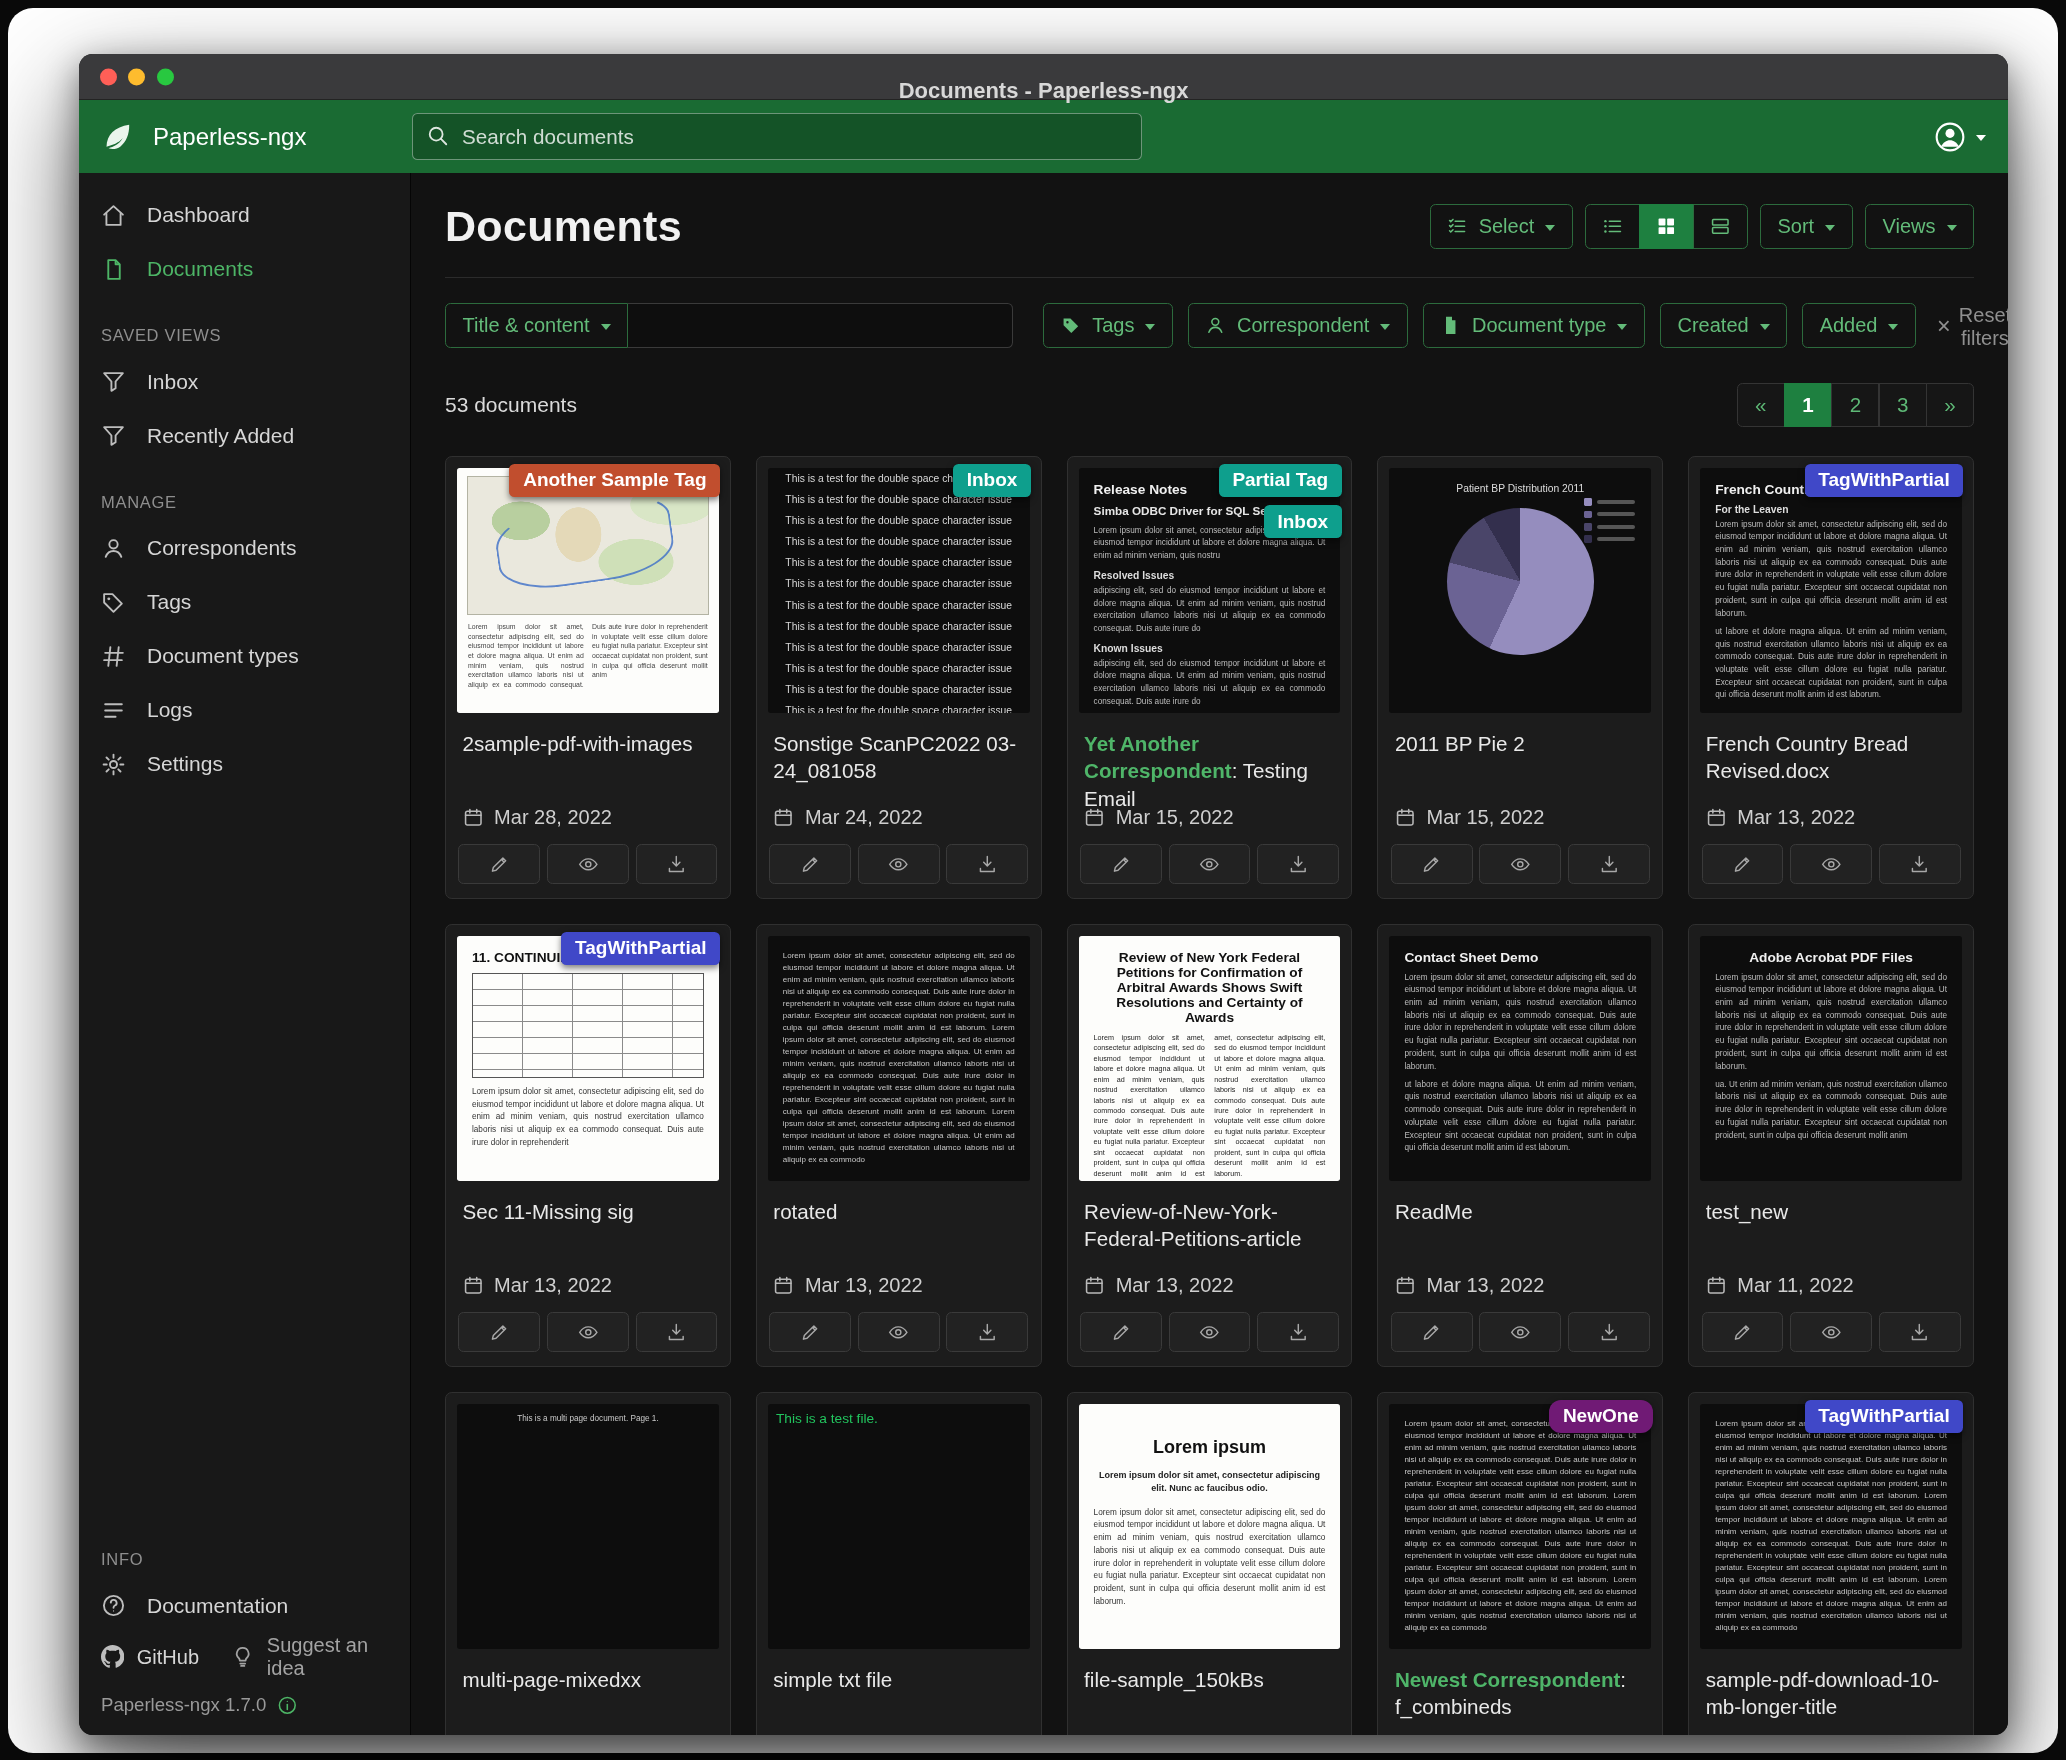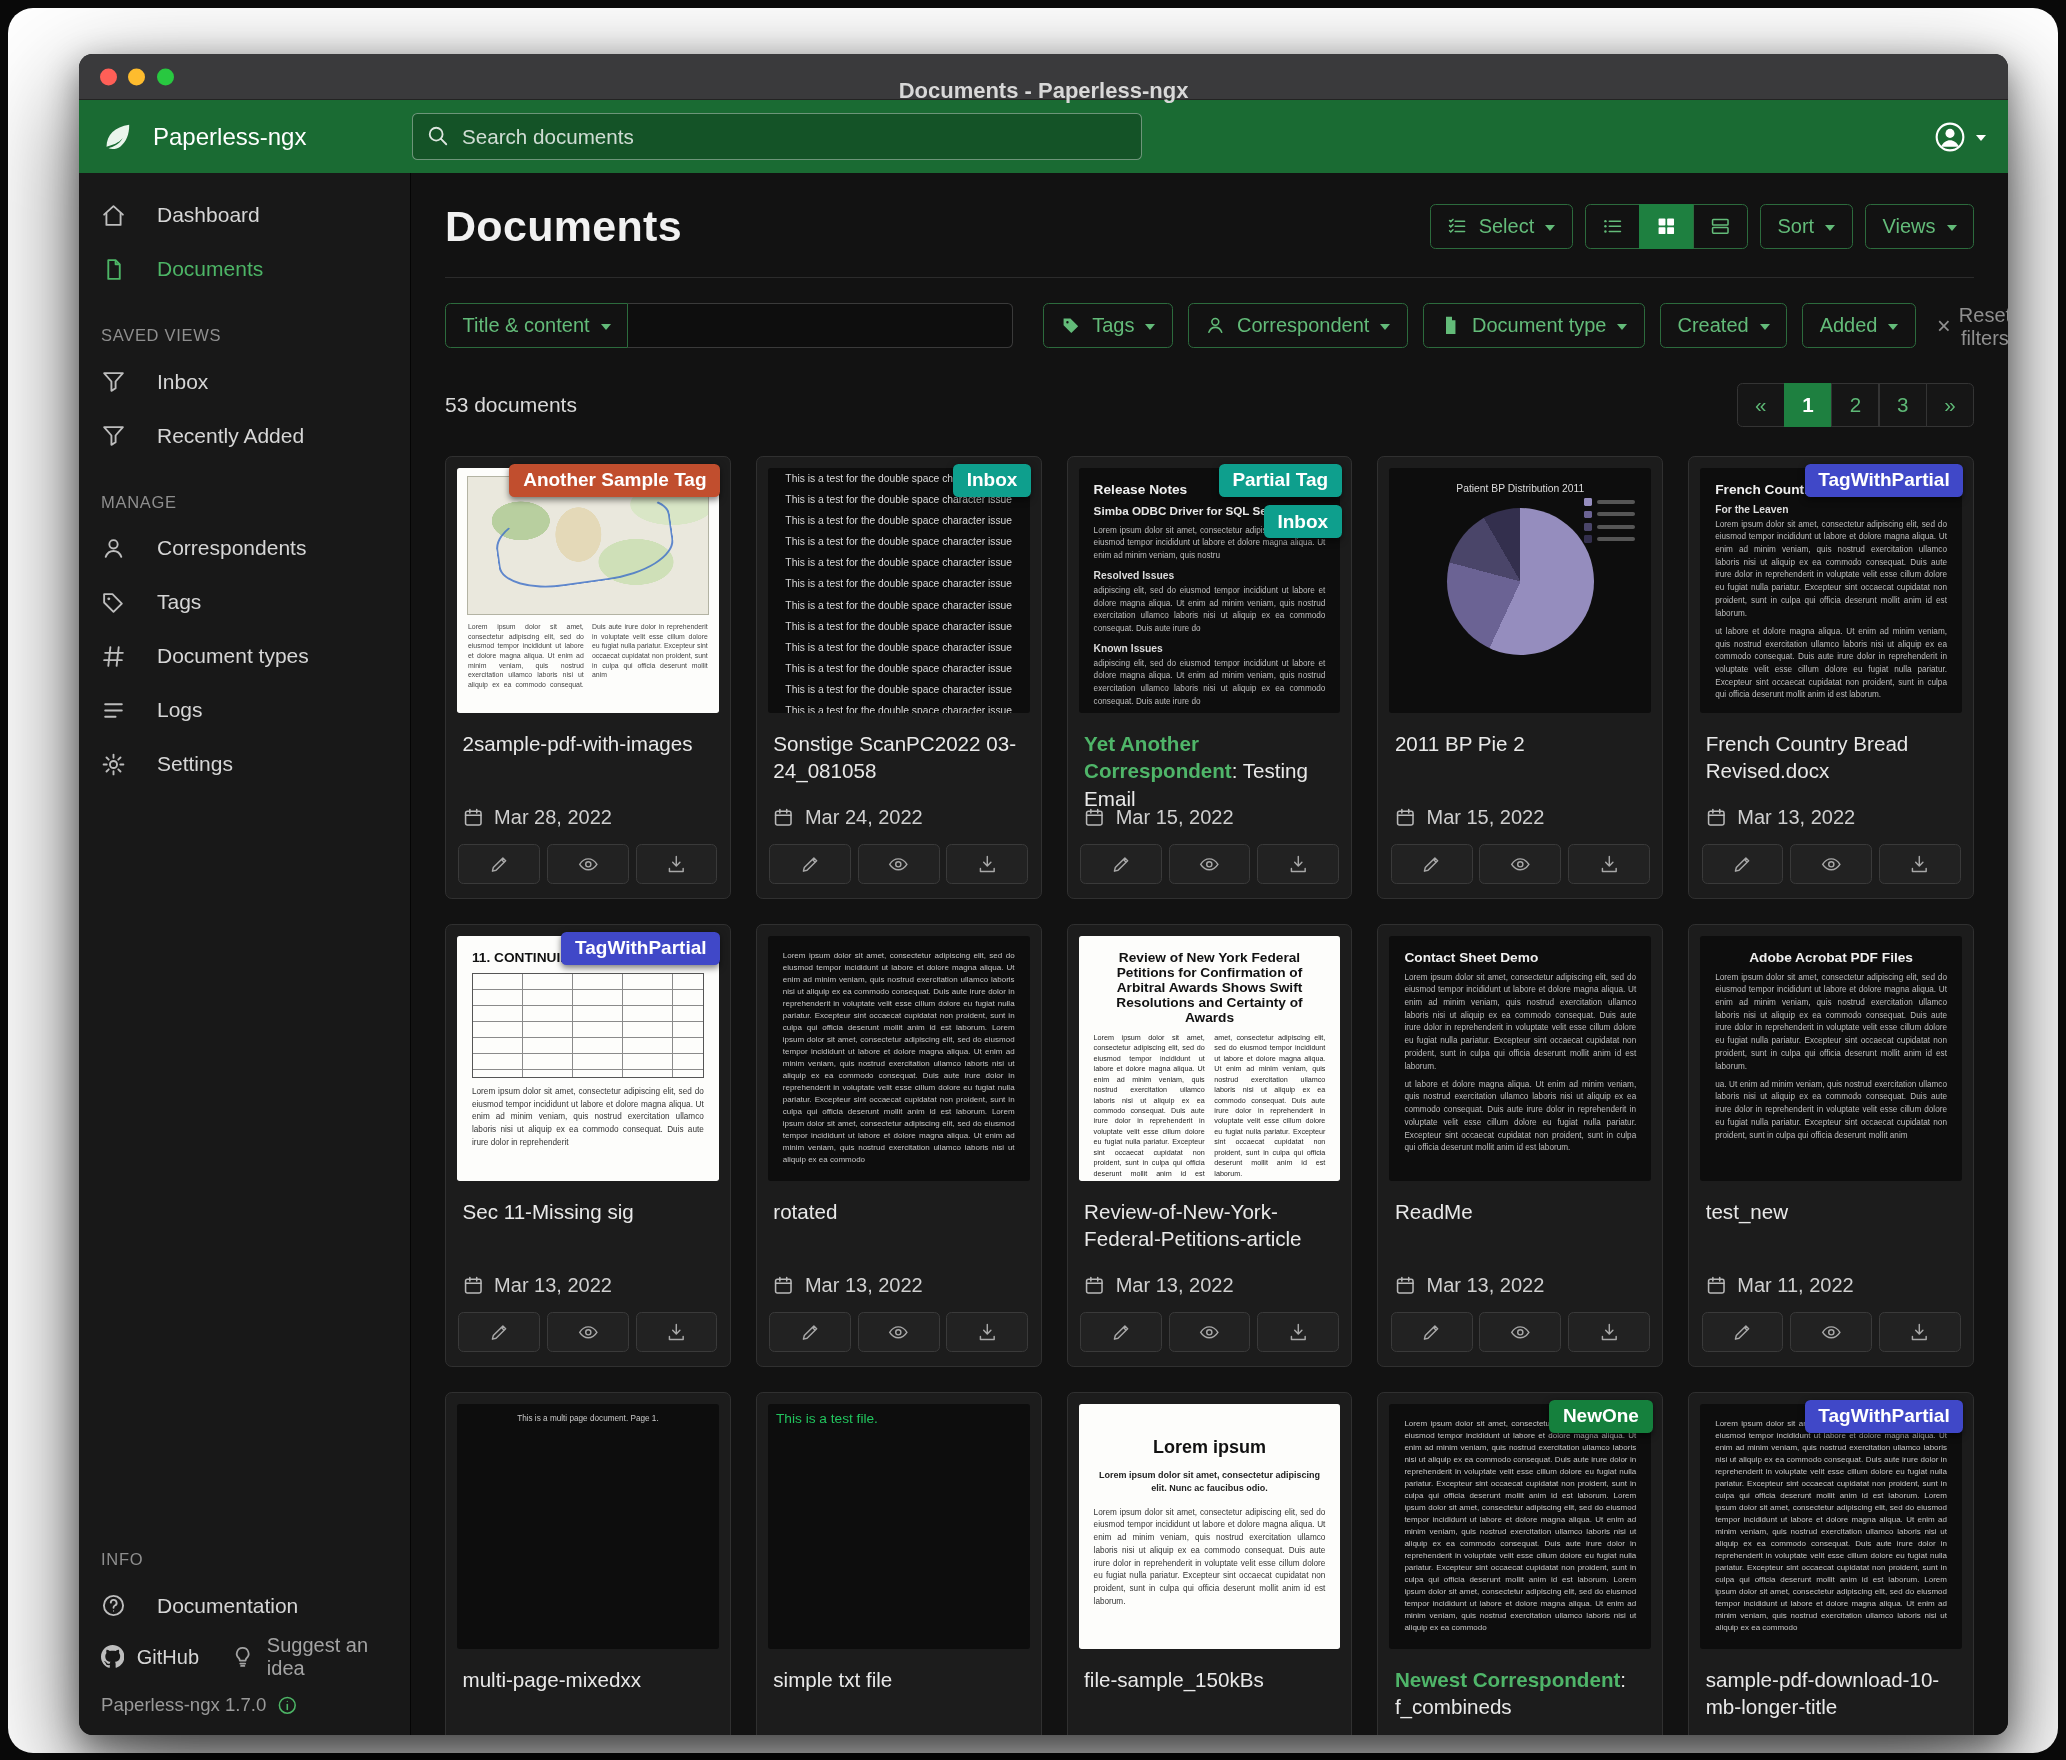--- a/index.html
+++ b/index.html
@@ -33,21 +33,21 @@
     background:rgba(0,0,0,.22);border:0.7px solid rgba(255,255,255,.38);border-radius:5.5px;
     color:#fff;font-size:20.6px;font-family:inherit;outline:none;
   }
   .searchbox input::placeholder{color:rgba(255,255,255,.8);}
   .usermenu{margin-left:auto;display:flex;align-items:center;gap:9.6px;color:#fff;cursor:pointer;}
   .usermenu .aicon{width:32px;height:32px;display:flex;}
   .caret{width:0;height:0;border-left:5.5px solid transparent;border-right:5.5px solid transparent;border-top:6.2px solid currentColor;margin-top:3.4px;}
   
   .body-row{flex:1;display:flex;min-height:0;}
   .sidebar{width:331px;flex:none;background:#181818;border-right:0.7px solid #050505;padding-top:15px;display:flex;flex-direction:column;overflow:hidden;}
-  .nav-item{height:54px;display:flex;align-items:center;gap:31px;padding:0 22px;color:#d6d6d6;font-size:21px;cursor:pointer;}
+  .nav-item{height:54px;display:flex;align-items:center;gap:21px;padding:0 22px;color:#d6d6d6;font-size:21px;cursor:pointer;}
   .nav-item .nicon{width:25px;height:25px;color:#bdbdbd;flex:none;display:flex;}
   .nav-item.active{color:#4db566;}
   .nav-item.active .nicon{color:#4db566;}
   .sec-head{margin:30px 22px 9.6px;font-size:16.5px;color:#8e8e8e;letter-spacing:0.7px;font-weight:500;}
   .info-block{margin-top:auto;}
   .info-inline-row{display:flex;align-items:center;padding:0 22px;height:49px;gap:32px;}
   .info-inline{display:flex;align-items:center;gap:12.4px;font-size:20px;color:#d6d6d6;cursor:pointer;}
   .info-inline .nicon{width:23.4px;height:23.4px;color:#bdbdbd;display:flex;}
   .info-inline.suggest{color:#a3a3a3;}
   .info-inline.suggest .nicon{color:#a3a3a3;}
@@ -905,21 +905,21 @@
     <div class="card-title">file-sample_150kBs</div>
     <div class="card-date" style="visibility: hidden;">
 
       <span class="card-date-text"></span>
     </div>
 
   </article>
 
   <article class="card">
     <div class="card-tags">
-              <span class="tag" style="background: #15803d;">NewOne</span>
+              <span class="tag" style="background: #701a75; border-radius: 12px;">NewOne</span>
             </div>
     <div class="thumb pad">
               <p class="th-dense">Lorem ipsum dolor sit amet, consectetur adipiscing elit, sed do eiusmod tempor incididunt ut labore et dolore magna aliqua. Ut enim ad minim veniam, quis nostrud exercitation ullamco laboris nisi ut aliquip ex ea commodo consequat. Duis aute irure dolor in reprehenderit in voluptate velit esse cillum dolore eu fugiat nulla pariatur. Excepteur sint occaecat cupidatat non proident, sunt in culpa qui officia deserunt mollit anim id est laborum. Lorem ipsum dolor sit amet, consectetur adipiscing elit, sed do eiusmod tempor incididunt ut labore et dolore magna aliqua. Ut enim ad minim veniam, quis nostrud exercitation ullamco laboris nisi ut aliquip ex ea commodo consequat. Duis aute irure dolor in reprehenderit in voluptate velit esse cillum dolore eu fugiat nulla pariatur. Excepteur sint occaecat cupidatat non proident, sunt in culpa qui officia deserunt mollit anim id est laborum. Lorem ipsum dolor sit amet, consectetur adipiscing elit, sed do eiusmod tempor incididunt ut labore et dolore magna aliqua. Ut enim ad minim veniam, quis nostrud exercitation ullamco laboris nisi ut aliquip ex ea commodo</p>
             </div>
     <div class="card-title"><span class="correspondent">Newest Correspondent</span>: f_combineds</div>
     <div class="card-date" style="visibility: hidden;">
 
       <span class="card-date-text"></span>
     </div>
 

